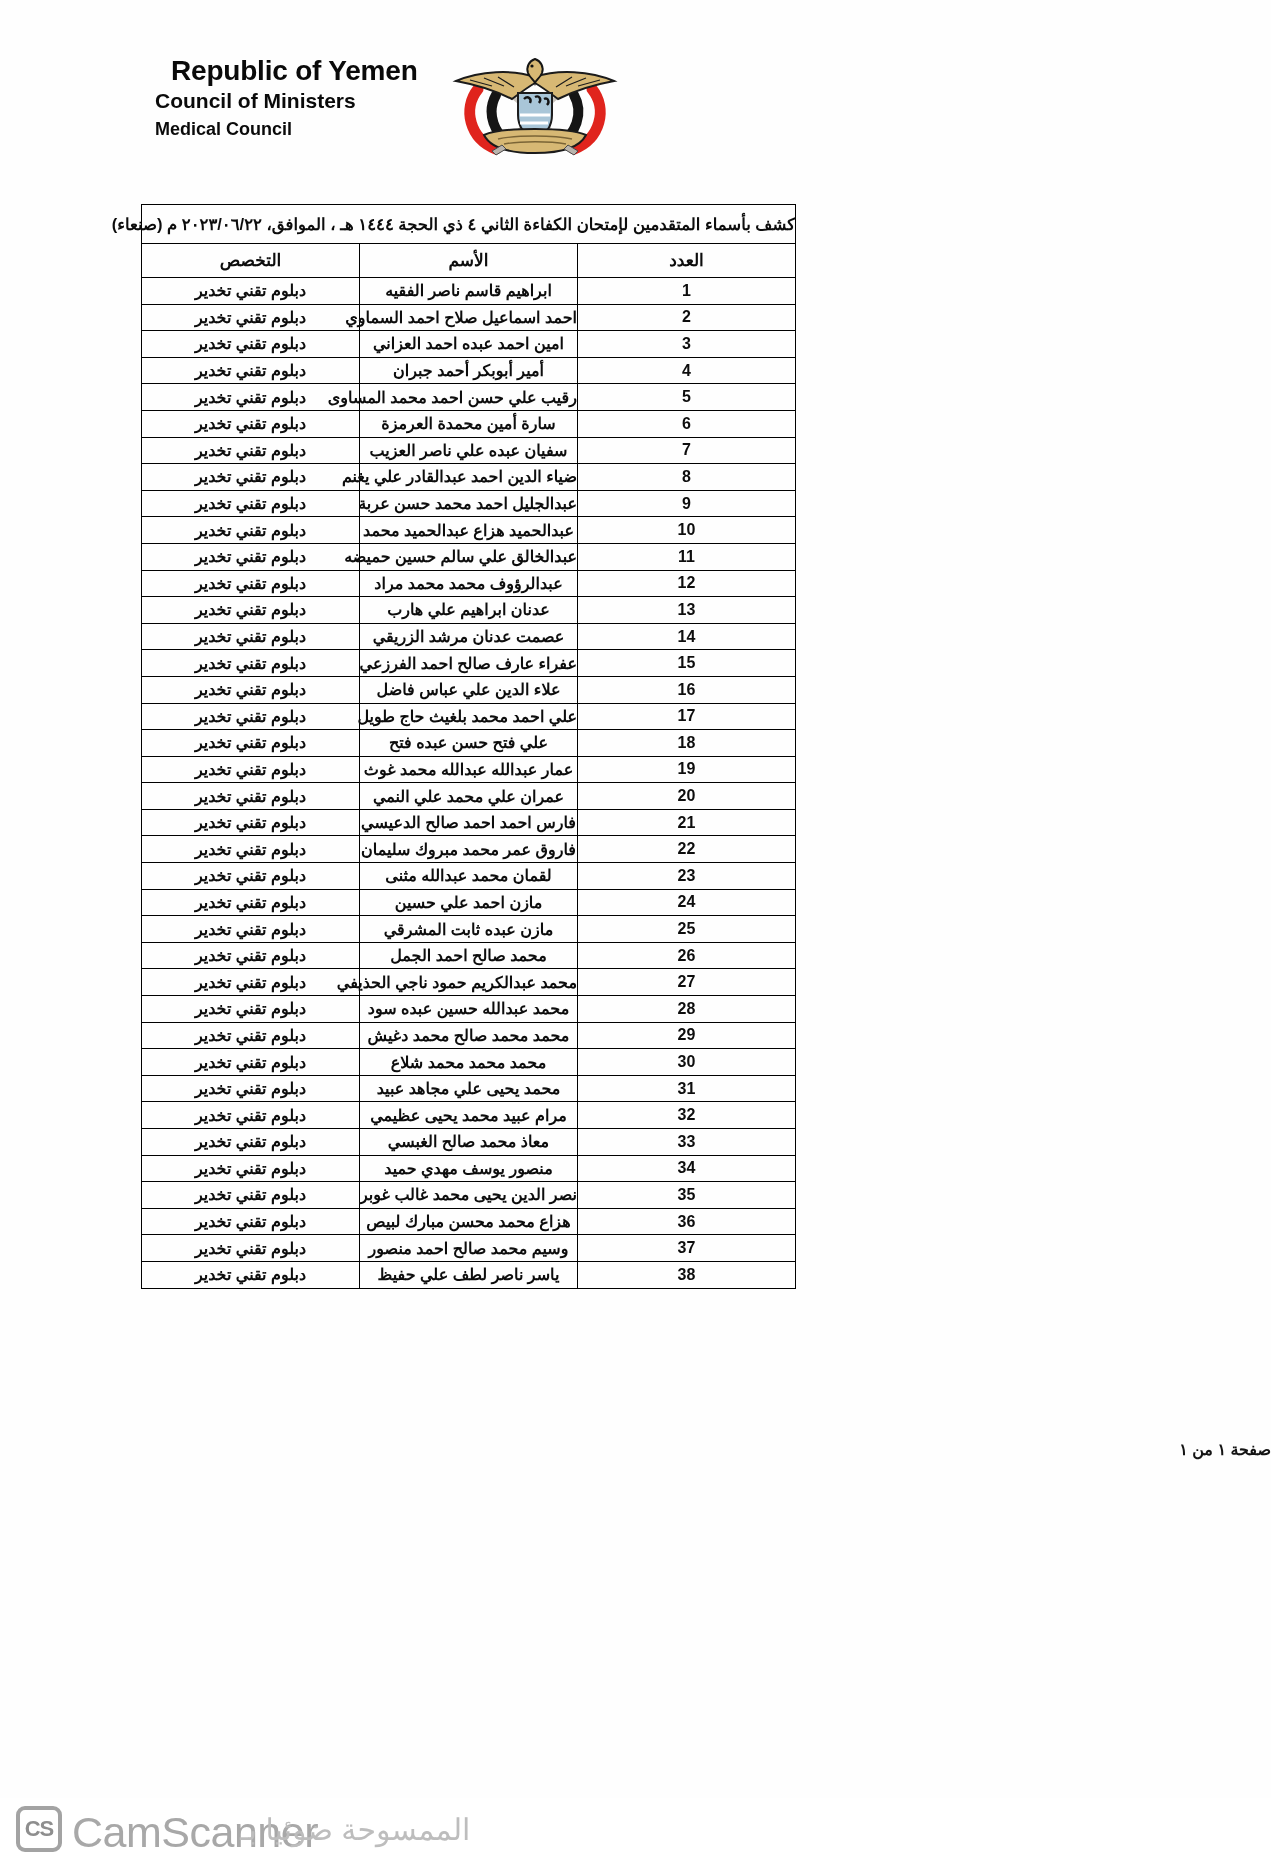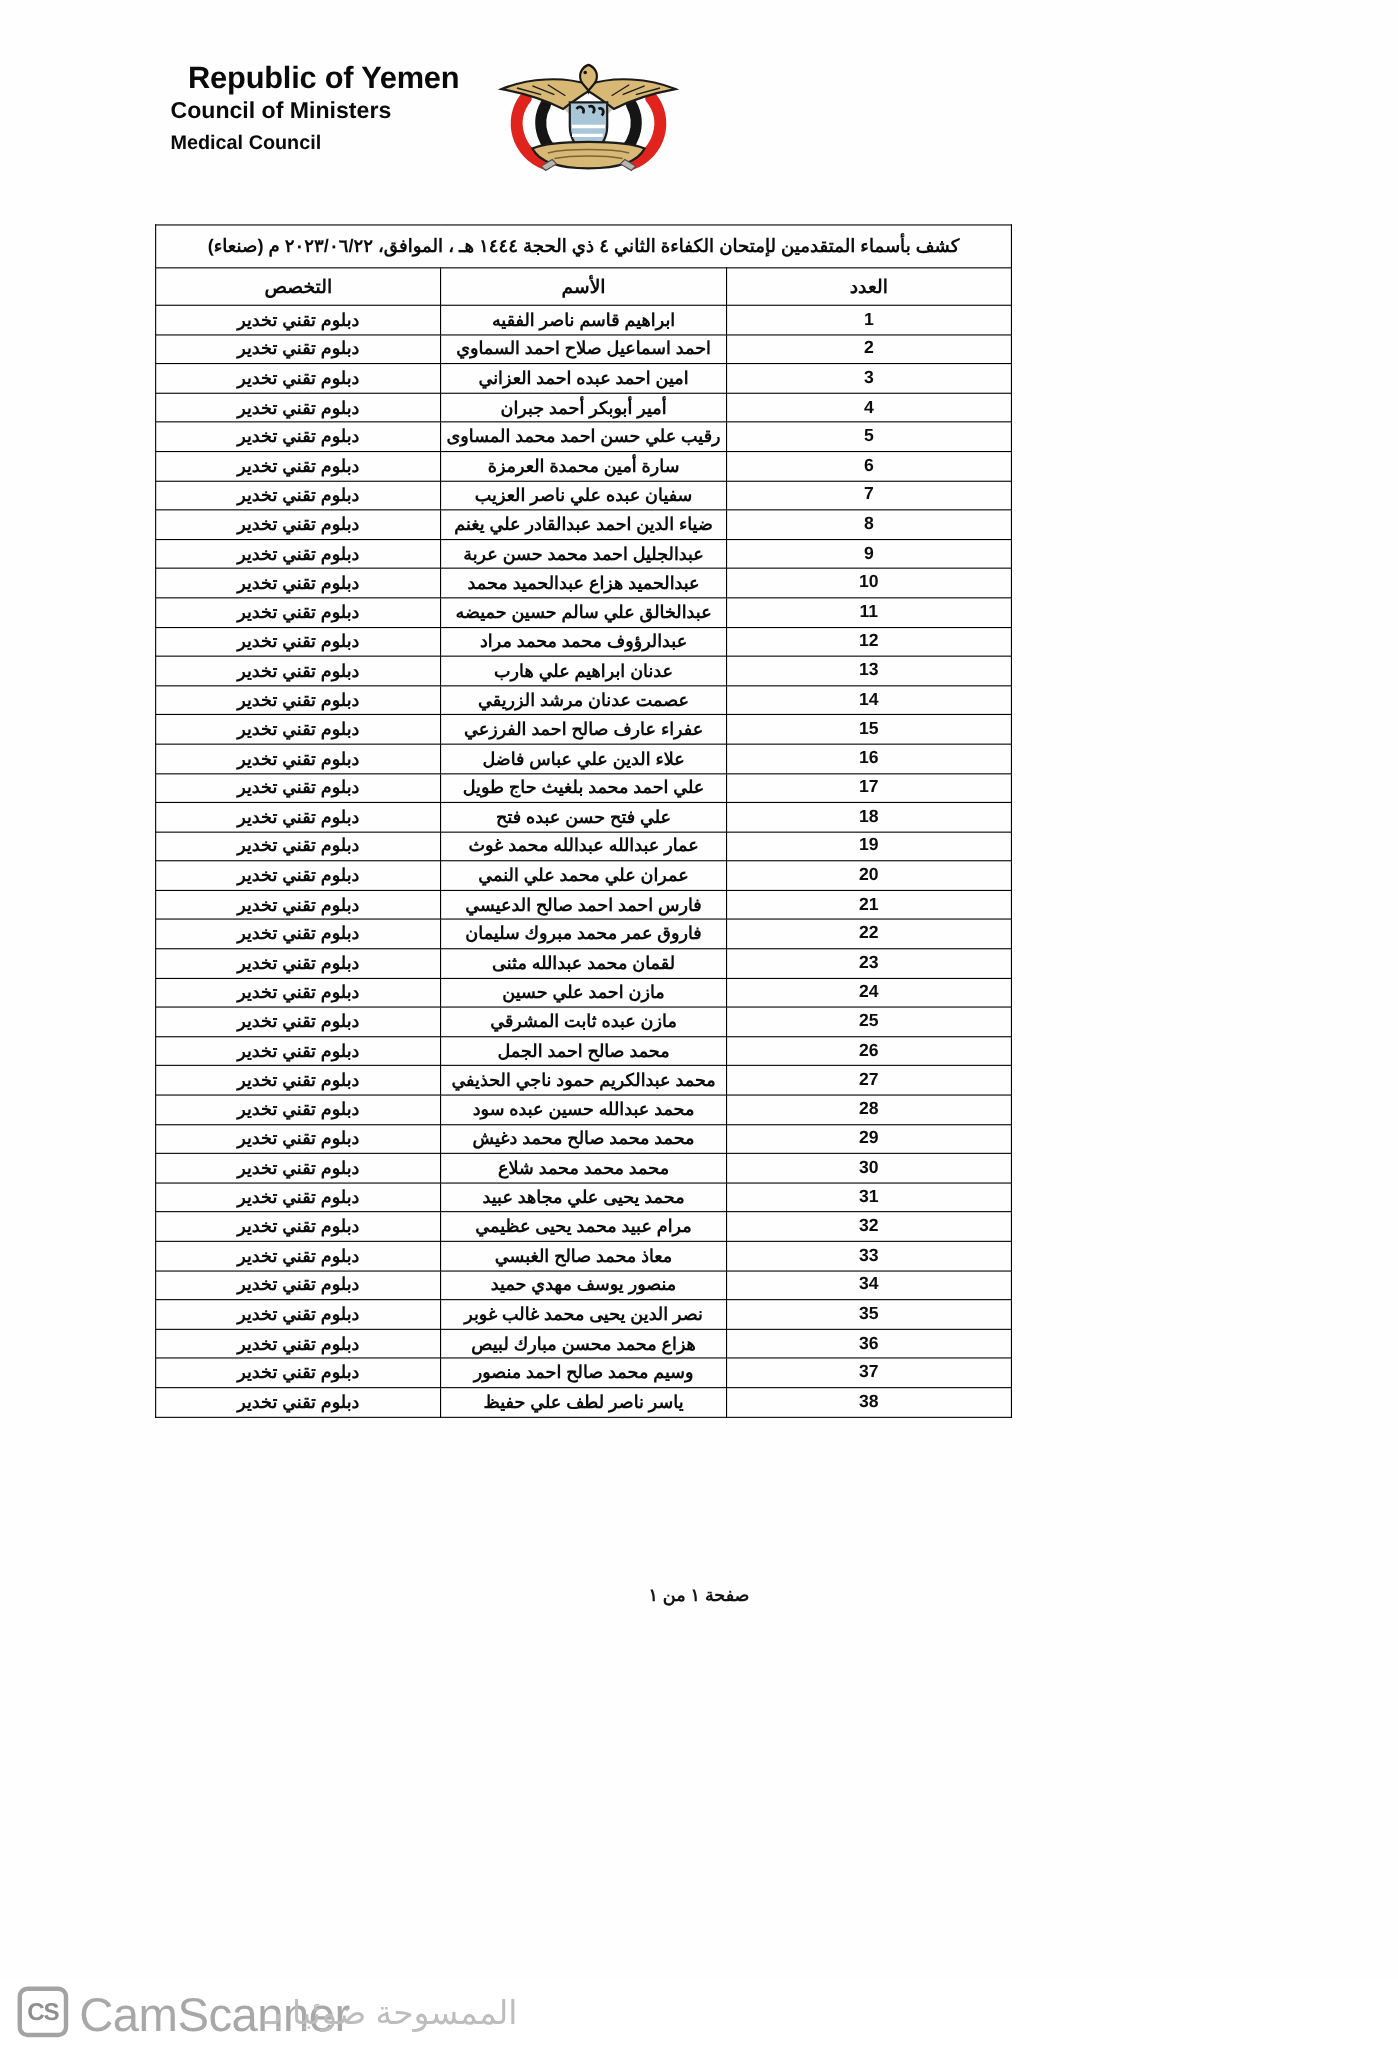--- a/index.html
+++ b/index.html
@@ -93,21 +93,21 @@
 
   
   .tbl-wrap{
     position:absolute;
     left:141px;
     top:204px;
     width:779px;
   }
   table.main{
     border-collapse:collapse;
-    width:779px;
+    width:655px;
     direction:rtl;
     table-layout:fixed;
   }
   table.main td, table.main th{
     border:1.5px solid #000;
     padding:0;
     color:#0d0d0d;
   }
   .titlerow td{
     border:3px solid #000;
@@ -156,21 +156,20 @@
     padding:0 8px;
     white-space:nowrap;
   }
 
   
   .page-foot{
     position:absolute;
     left:0;
     top:1440px;
     width:1271px;
-    text-align:center;
     font-size:16px;
     font-weight:bold;
     color:#141414;
     direction:rtl;
   }
 
   
   .scanbar{
     position:absolute;
     left:0;

